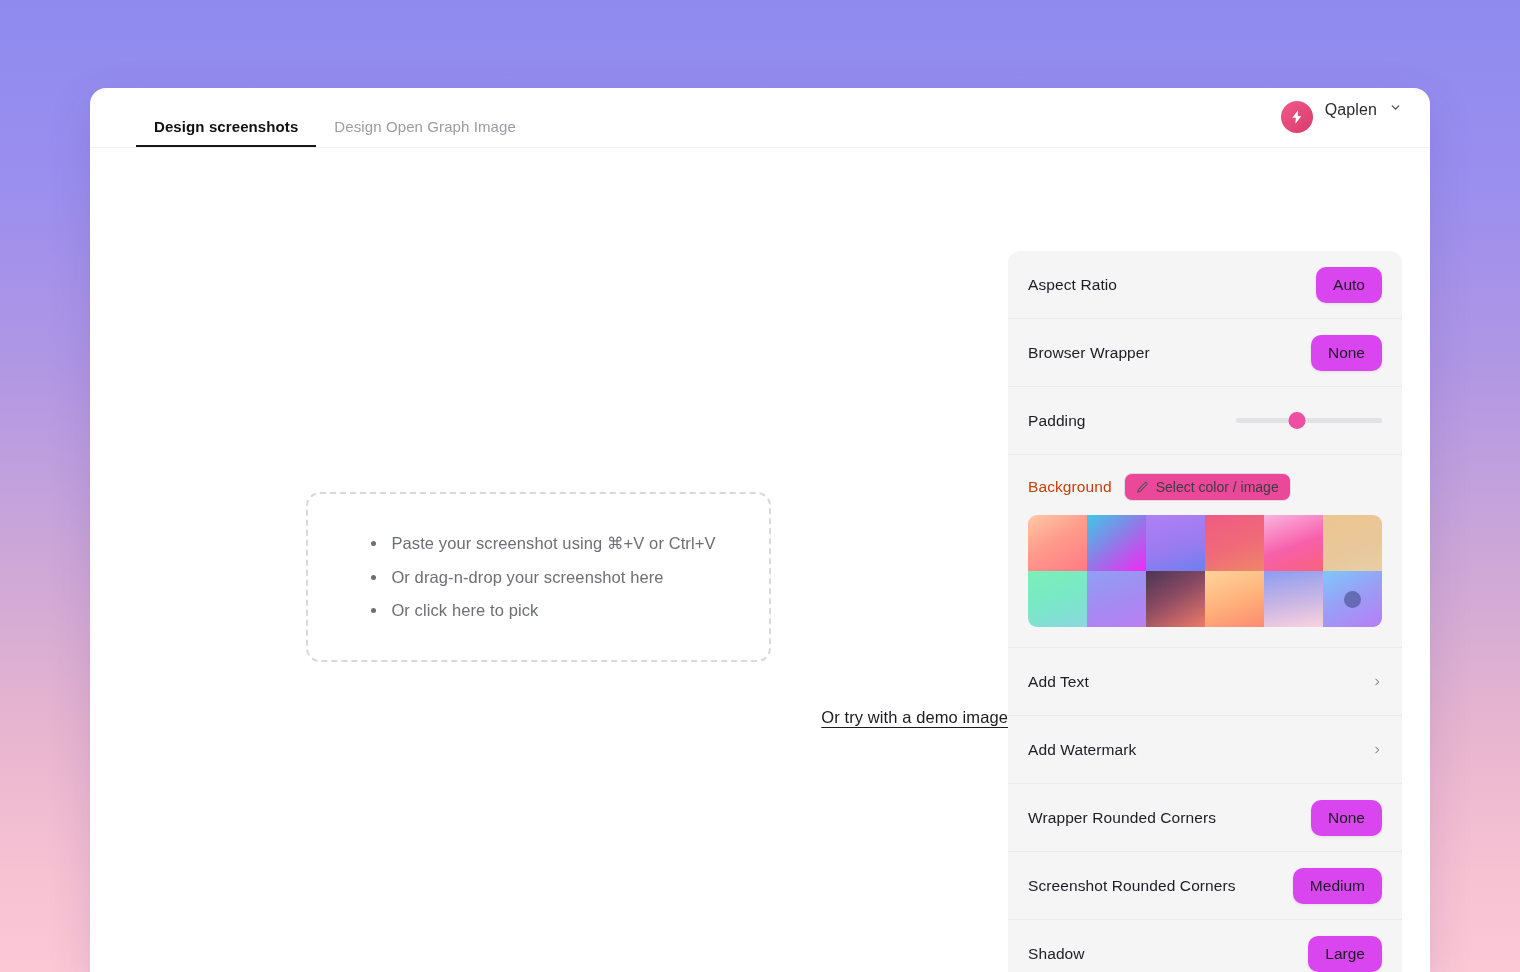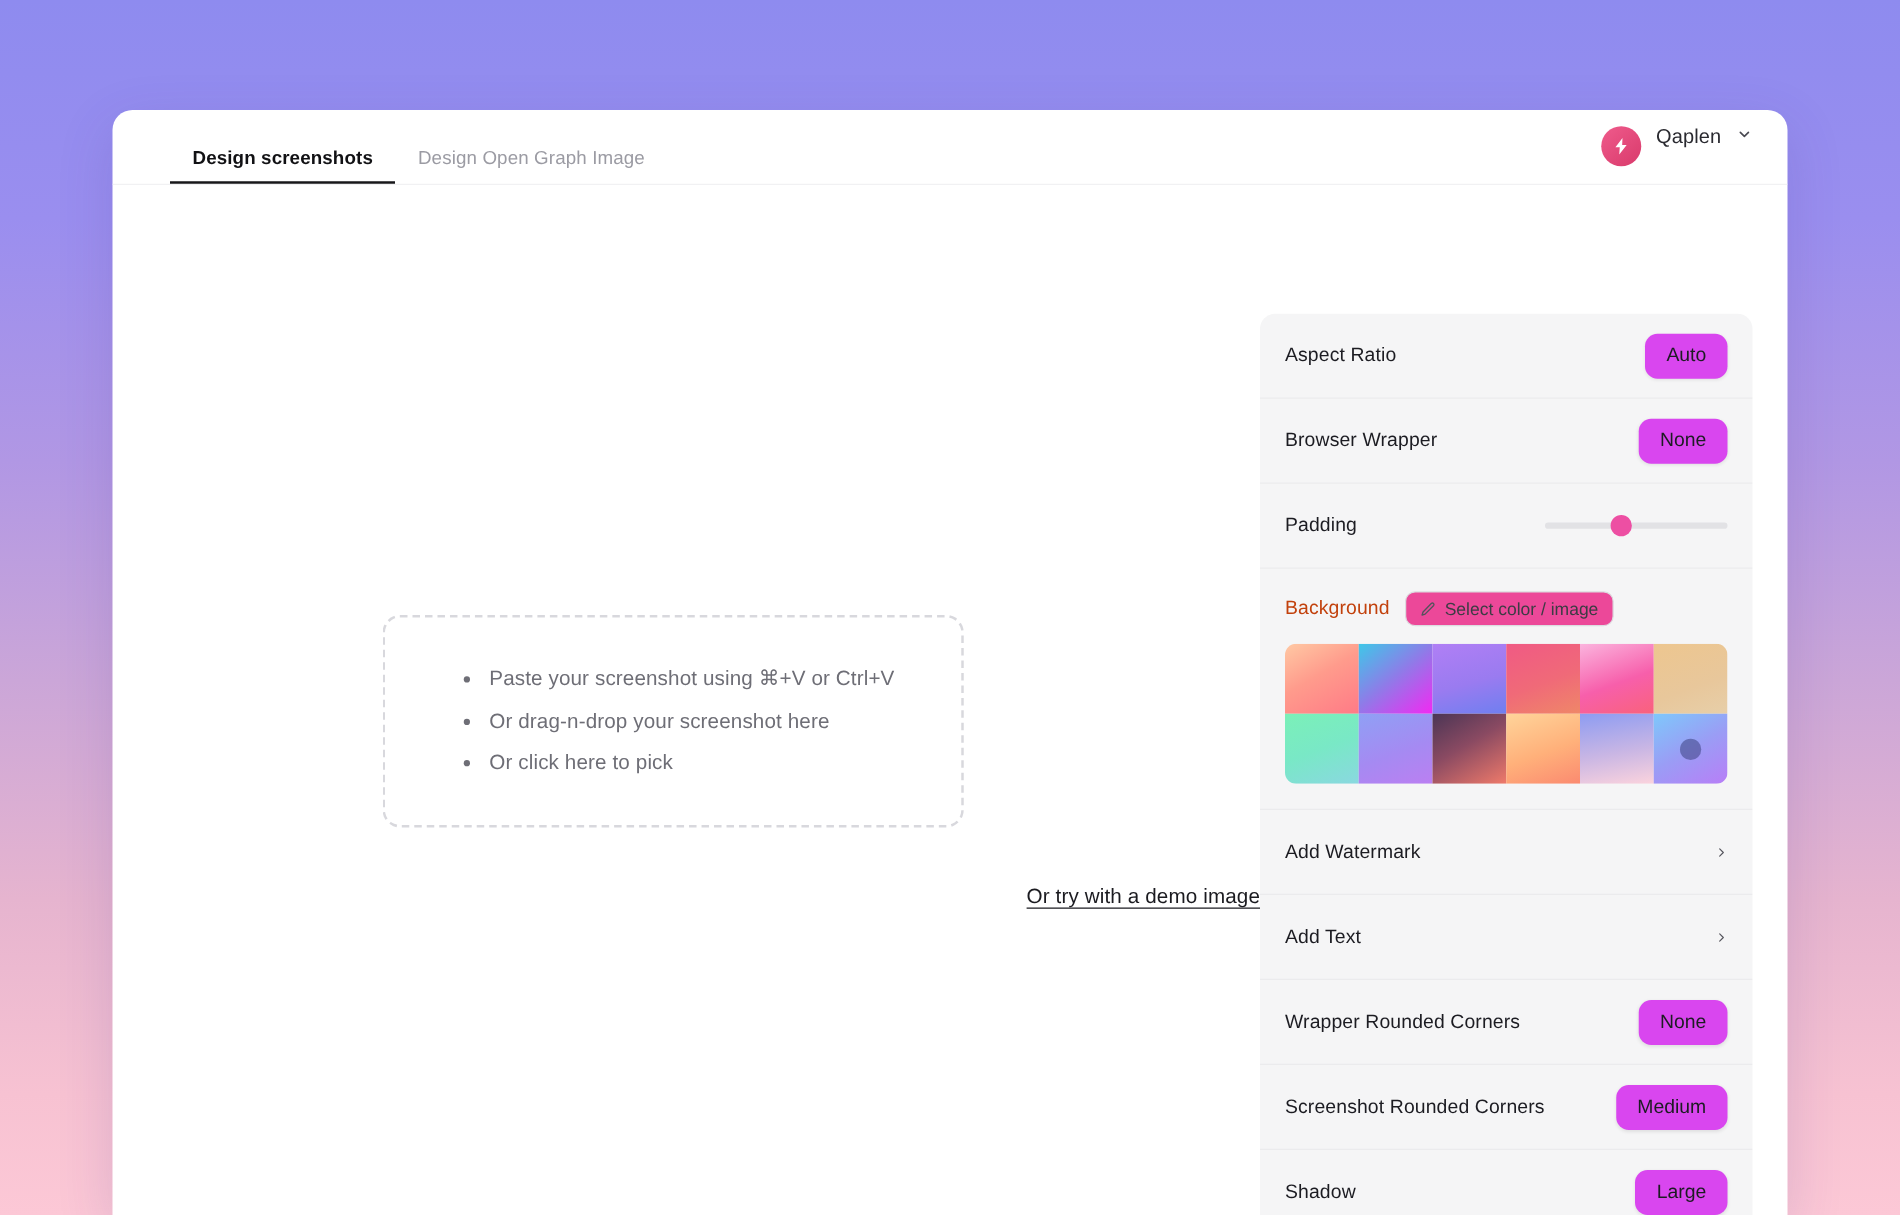--- a/index.html
+++ b/index.html
@@ -401,34 +401,34 @@
             <div class="swatch" style="background: linear-gradient(150deg, rgb(75, 53, 85) 0%, rgb(138, 74, 98) 45%, rgb(239, 122, 106) 100%);"></div>
             <div class="swatch" style="background: linear-gradient(160deg, rgb(255, 212, 154) 0%, rgb(255, 176, 122) 55%, rgb(251, 138, 112) 100%);"></div>
             <div class="swatch" style="background: linear-gradient(170deg, rgb(141, 156, 242) 0%, rgb(201, 182, 228) 55%, rgb(251, 211, 221) 100%);"></div>
             <div class="swatch" style="background: linear-gradient(150deg, rgb(126, 200, 251) 0%, rgb(154, 157, 245) 50%, rgb(184, 126, 247) 100%);">
               <span class="swatch-dot"></span>
             </div>
           </div>
       </div>
 
       <div class="row">
+        <span class="row-label">Add Text</span>
+        <svg class="chev-right" viewBox="0 0 24 24" fill="none" stroke="currentColor" stroke-width="2.2" stroke-linecap="round" stroke-linejoin="round">
+          <polyline points="9 5 16 12 9 19"></polyline>
+        </svg>
+      </div>
+
+      <div class="row">
         <span class="row-label">Add Watermark</span>
         <svg class="chev-right" viewBox="0 0 24 24" fill="none" stroke="currentColor" stroke-width="2.2" stroke-linecap="round" stroke-linejoin="round">
           <polyline points="9 5 16 12 9 19"></polyline>
         </svg>
       </div>
 
       <div class="row">
-        <span class="row-label">Add Text</span>
-        <svg class="chev-right" viewBox="0 0 24 24" fill="none" stroke="currentColor" stroke-width="2.2" stroke-linecap="round" stroke-linejoin="round">
-          <polyline points="9 5 16 12 9 19"></polyline>
-        </svg>
-      </div>
-
-      <div class="row">
         <span class="row-label">Wrapper Rounded Corners</span>
         <span class="pill">None</span>
       </div>
 
       <div class="row">
         <span class="row-label">Screenshot Rounded Corners</span>
         <span class="pill">Medium</span>
       </div>
 
       <div class="row">

